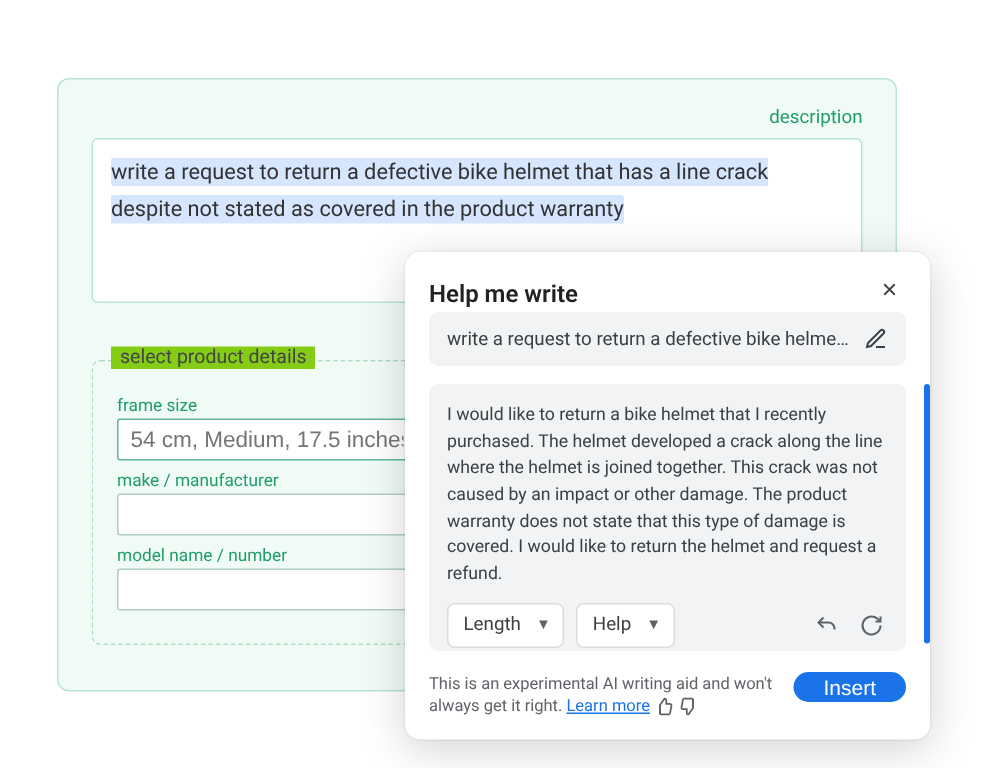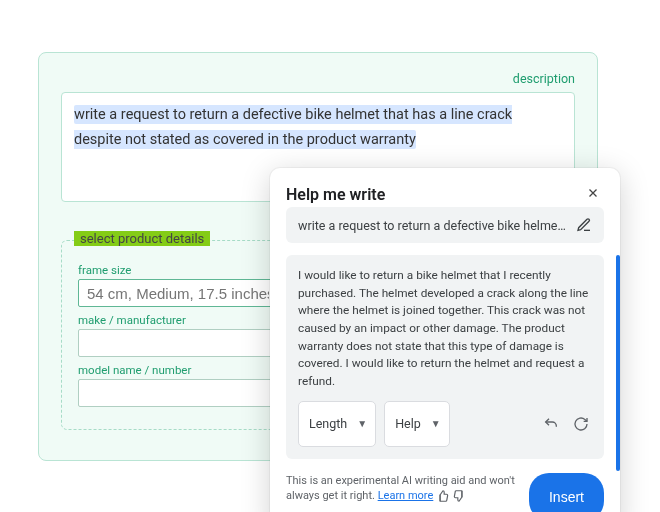--- a/index.html
+++ b/index.html
@@ -139,38 +139,38 @@
     right: -16px;
     top: 0;
     bottom: 50px;
     width: 4px;
     background: #1a73e8;
     border-radius: 2px;
   }
   .gen-box {
     background: #f1f3f4;
     border-radius: 6px;
-    padding: 12px 12px 12px 12px;
+    padding: 12px 12px 2px 12px;
   }
   .gen-text {
     font-size: 11.8px;
     line-height: 1.5;
     color: #3c4043;
     margin-bottom: 10px;
   }
   .controls-row {
     display: flex;
     align-items: center;
     gap: 8px;
   }
   .dd {
     background: #fff;
     border: 1px solid #dadce0;
     border-radius: 5px;
-    height: 46px;
+    height: 30px;
     padding: 0 8px 0 10px;
     display: inline-flex;
     align-items: center;
     gap: 10px;
     font-size: 12.5px;
     color: #3c4043;
     cursor: pointer;
   }
   .dd .arrow {
     font-size: 10px;
@@ -203,21 +203,21 @@
     gap: 2px;
     color: #5f6368;
     vertical-align: middle;
   }
   .thumbs svg { width: 14px; height: 14px; }
   .insert-btn {
     background: #1a73e8;
     color: #fff;
     border: none;
     border-radius: 20px;
-    height: 48px;
+    height: 20px;
     padding: 0 20px;
     font-size: 14px;
     font-weight: 500;
     cursor: pointer;
   }
 </style>
 </head>
 <body>
 
 <div class="form-panel">

